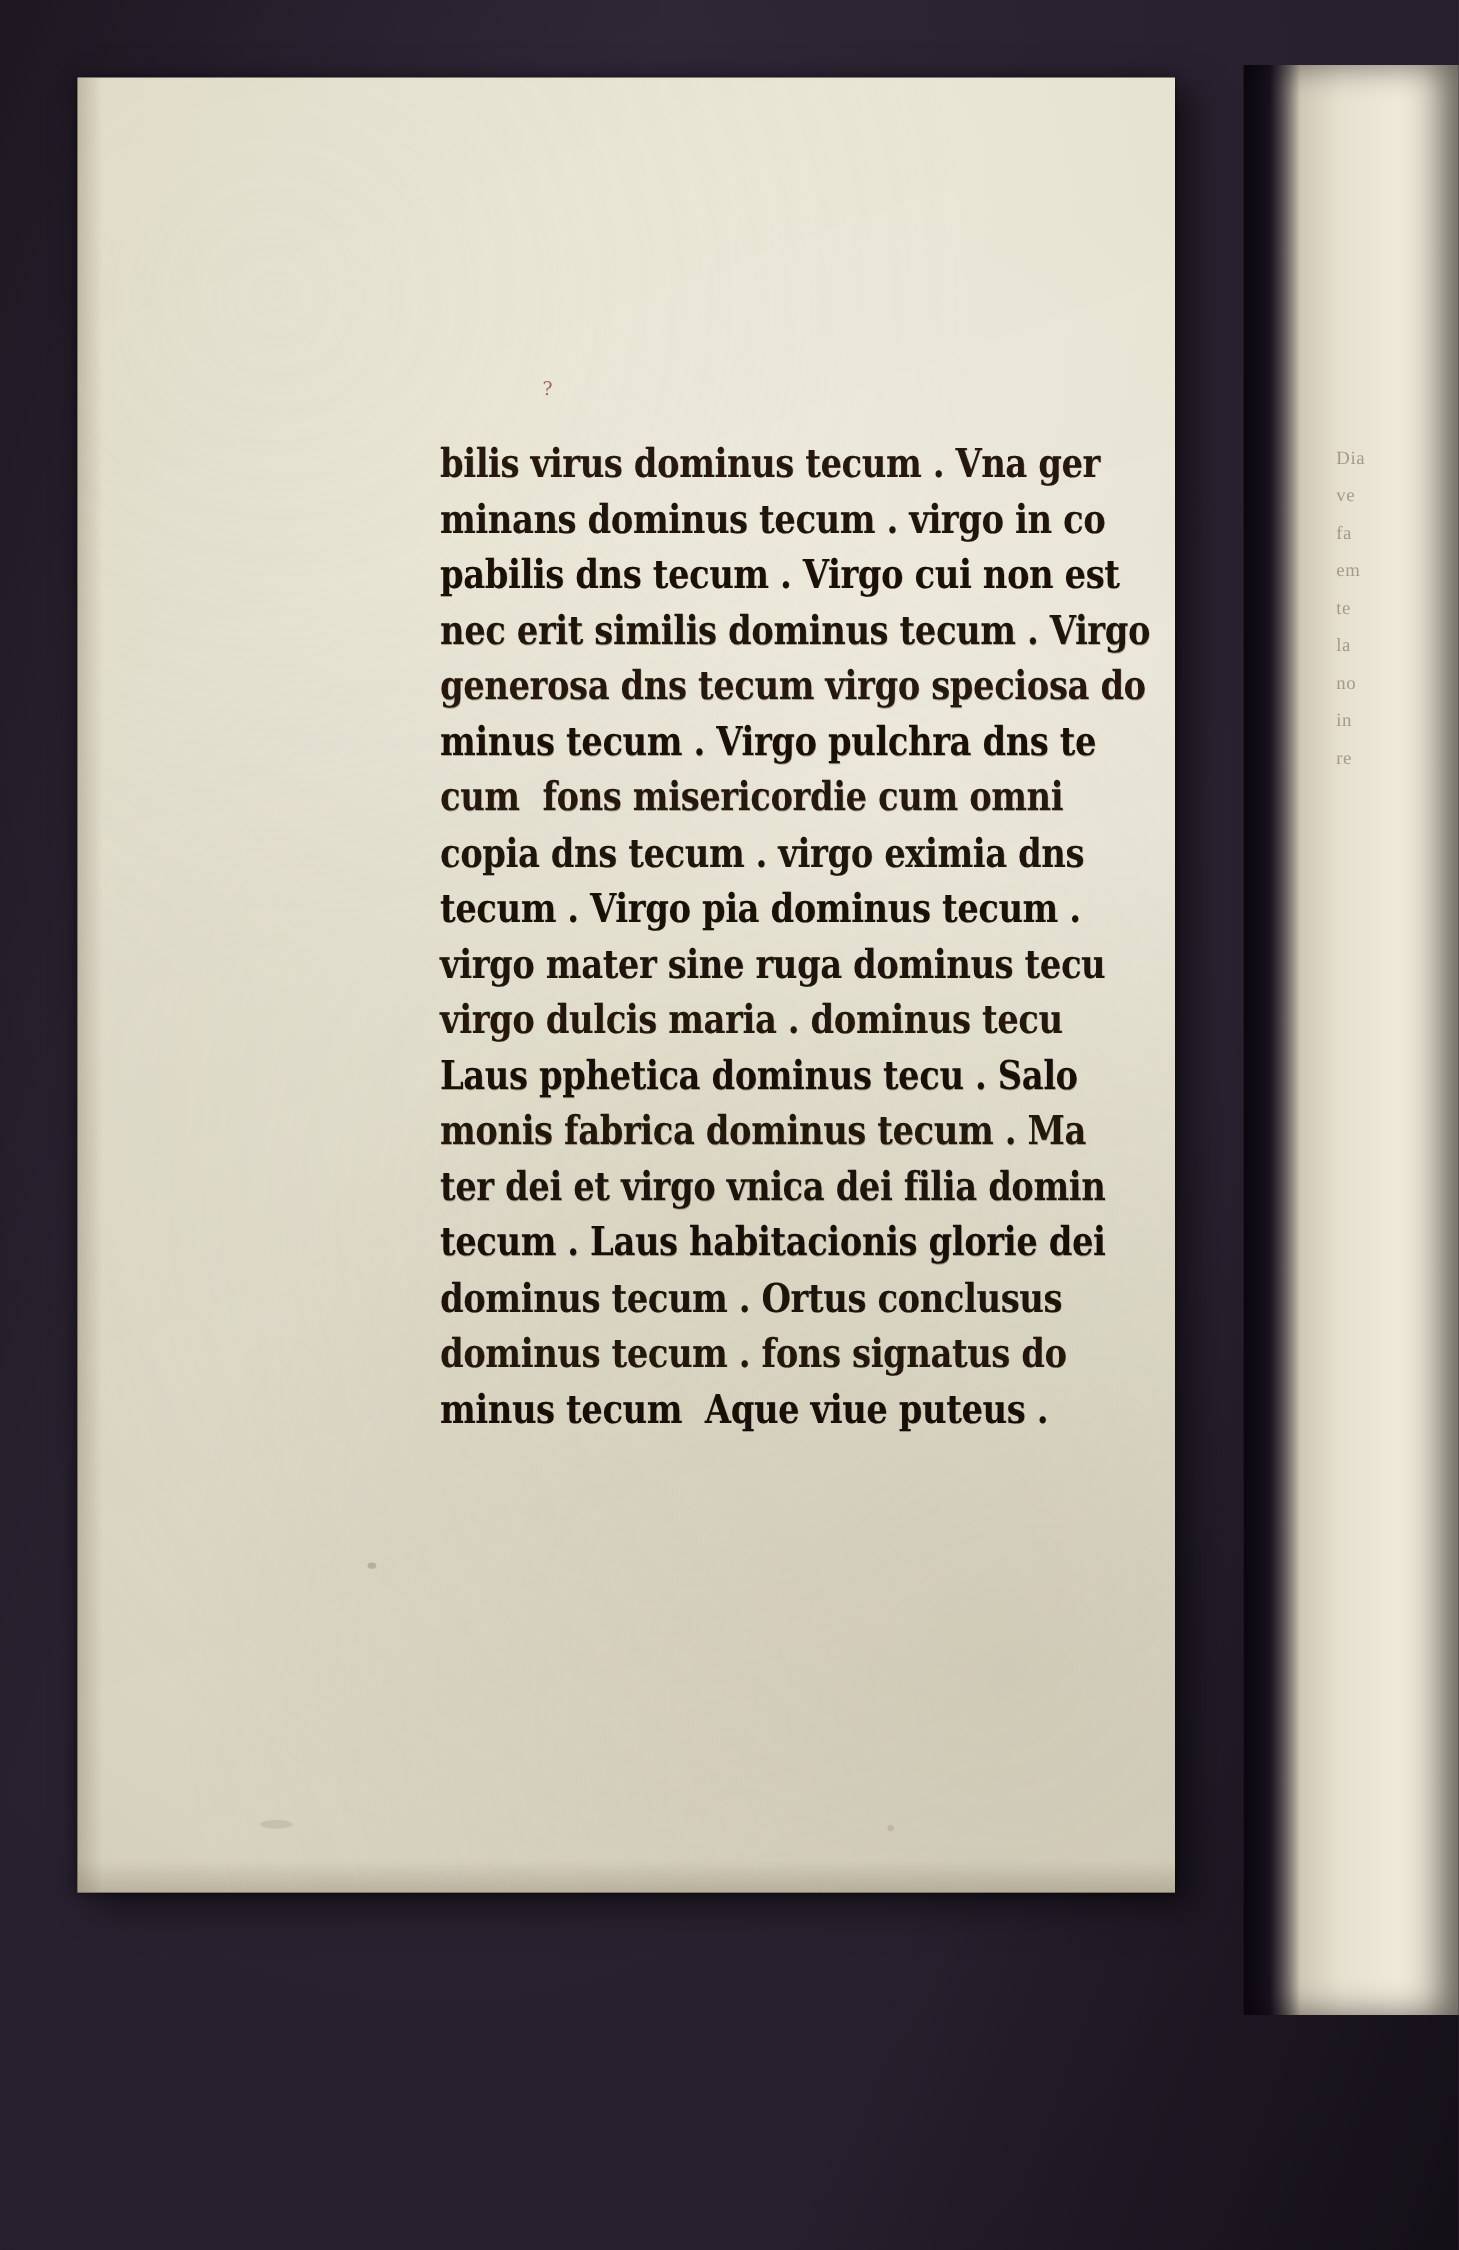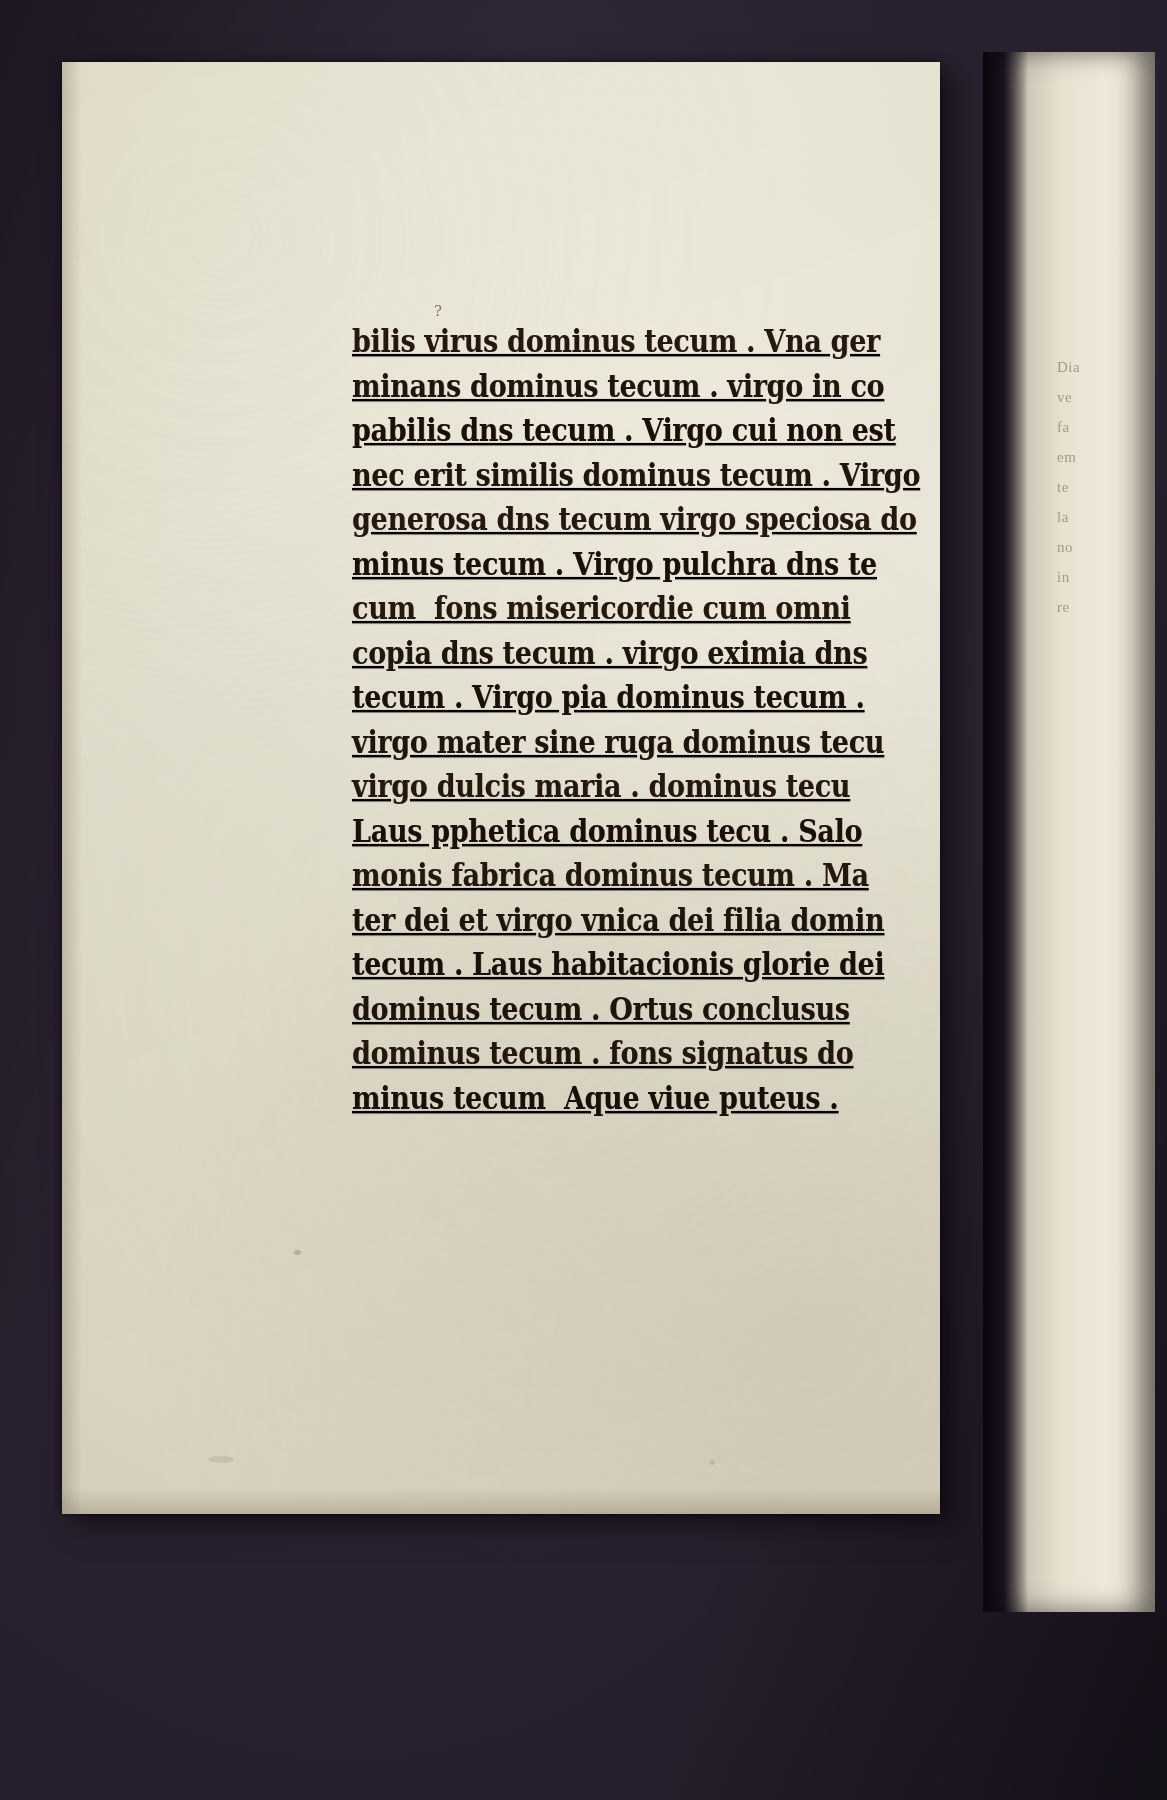--- a/index.html
+++ b/index.html
@@ -29,21 +29,21 @@
     background:
       radial-gradient(ellipse at 50% 45%, rgba(60,50,70,0.35) 0%, rgba(20,15,25,0.0) 55%),
       linear-gradient(110deg, rgba(0,0,0,0.35) 0%, rgba(0,0,0,0.0) 30%, rgba(0,0,0,0.0) 70%, rgba(0,0,0,0.45) 100%);
     pointer-events: none;
   }
 
   
   .next-leaf {
     position: absolute;
     top: 52px;
-    right: 12px;
+    right: 0px;
     width: 172px;
     height: 1560px;
     background: linear-gradient(90deg, #19131f 0%, #241d2b 12%, #cfc7b6 26%, #e6e0cf 45%, #efe9da 70%, #e2dbc9 100%);
     box-shadow: -14px 0 26px rgba(0,0,0,0.55) inset;
   }
   .next-leaf .edge-shadow {
     position: absolute;
     left: 0; top: 0; bottom: 0;
     width: 46px;
     background: linear-gradient(90deg, rgba(10,6,14,0.95) 0%, rgba(10,6,14,0.35) 55%, rgba(10,6,14,0.0) 100%);
@@ -108,23 +108,22 @@
     position: absolute;
     border-radius: 50%;
     background: rgba(120,100,70,0.30);
     pointer-events: none;
   }
 
   
   .text-block {
     position: absolute;
     left: 290px;
-    top: 253px;
+    top: 284px;
     width: 580px;
-    text-decoration: underline;
   }
   .ms-line {
     font-family: "DejaVu Serif", serif;
     font-size: 27px;
     line-height: 44.5px;
     color: #241a12;
     letter-spacing: -0.3px;
     white-space: pre;
     text-shadow: 0.4px 0.3px 0 rgba(60,40,25,0.35);
     transform: scaleY(1.18);

